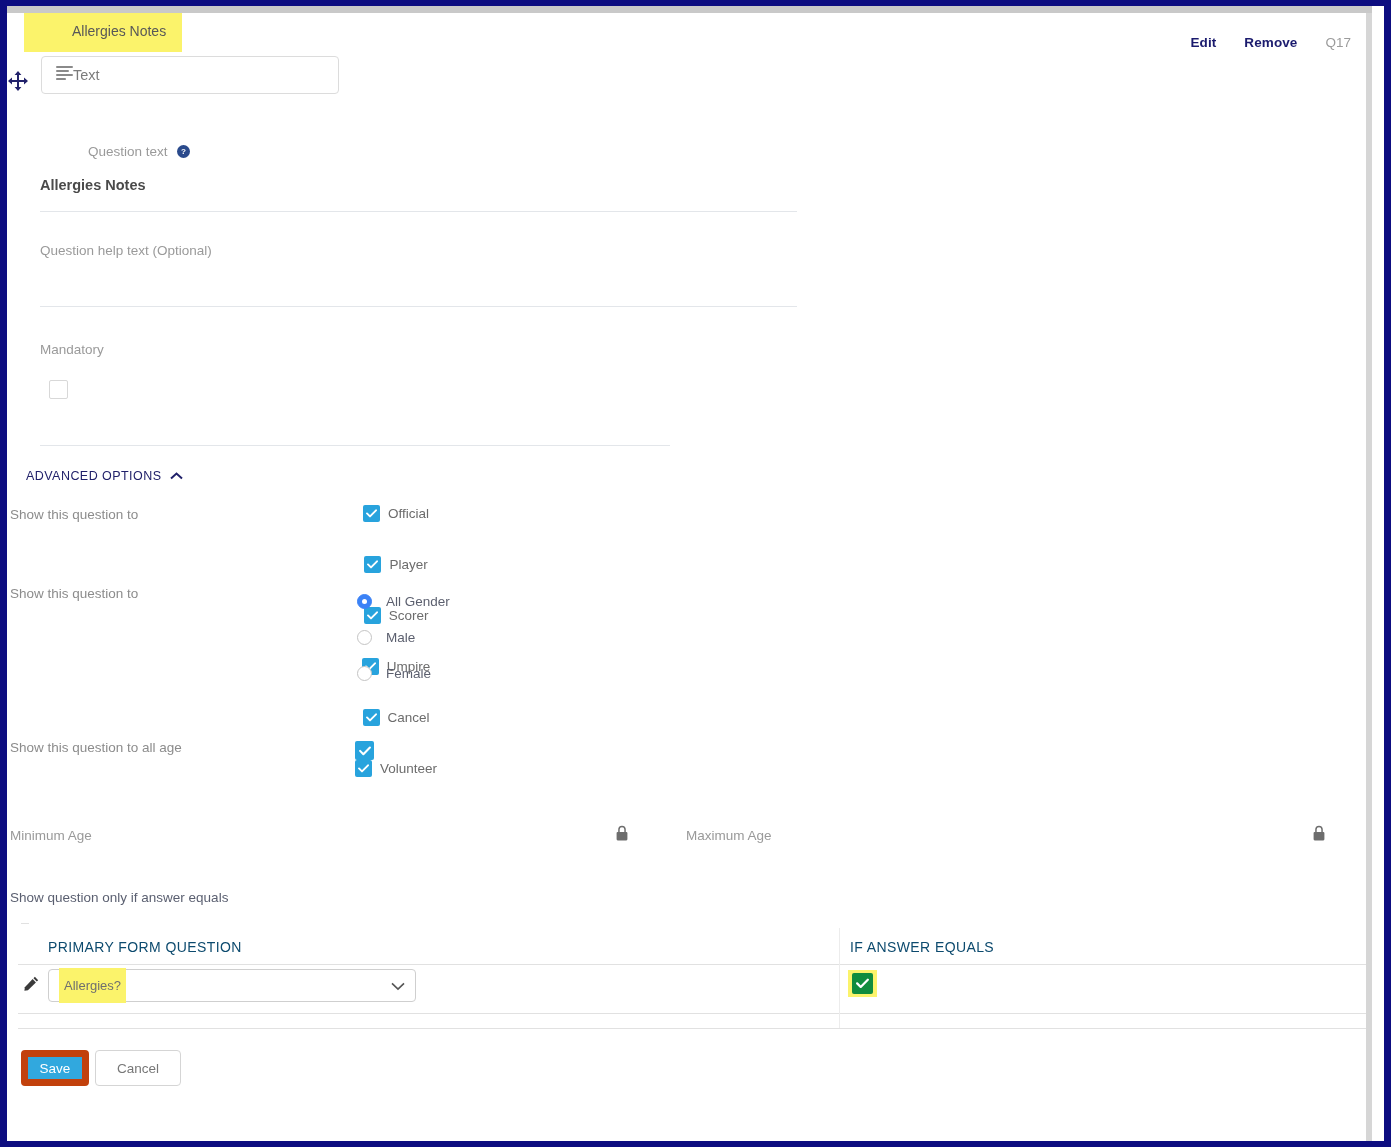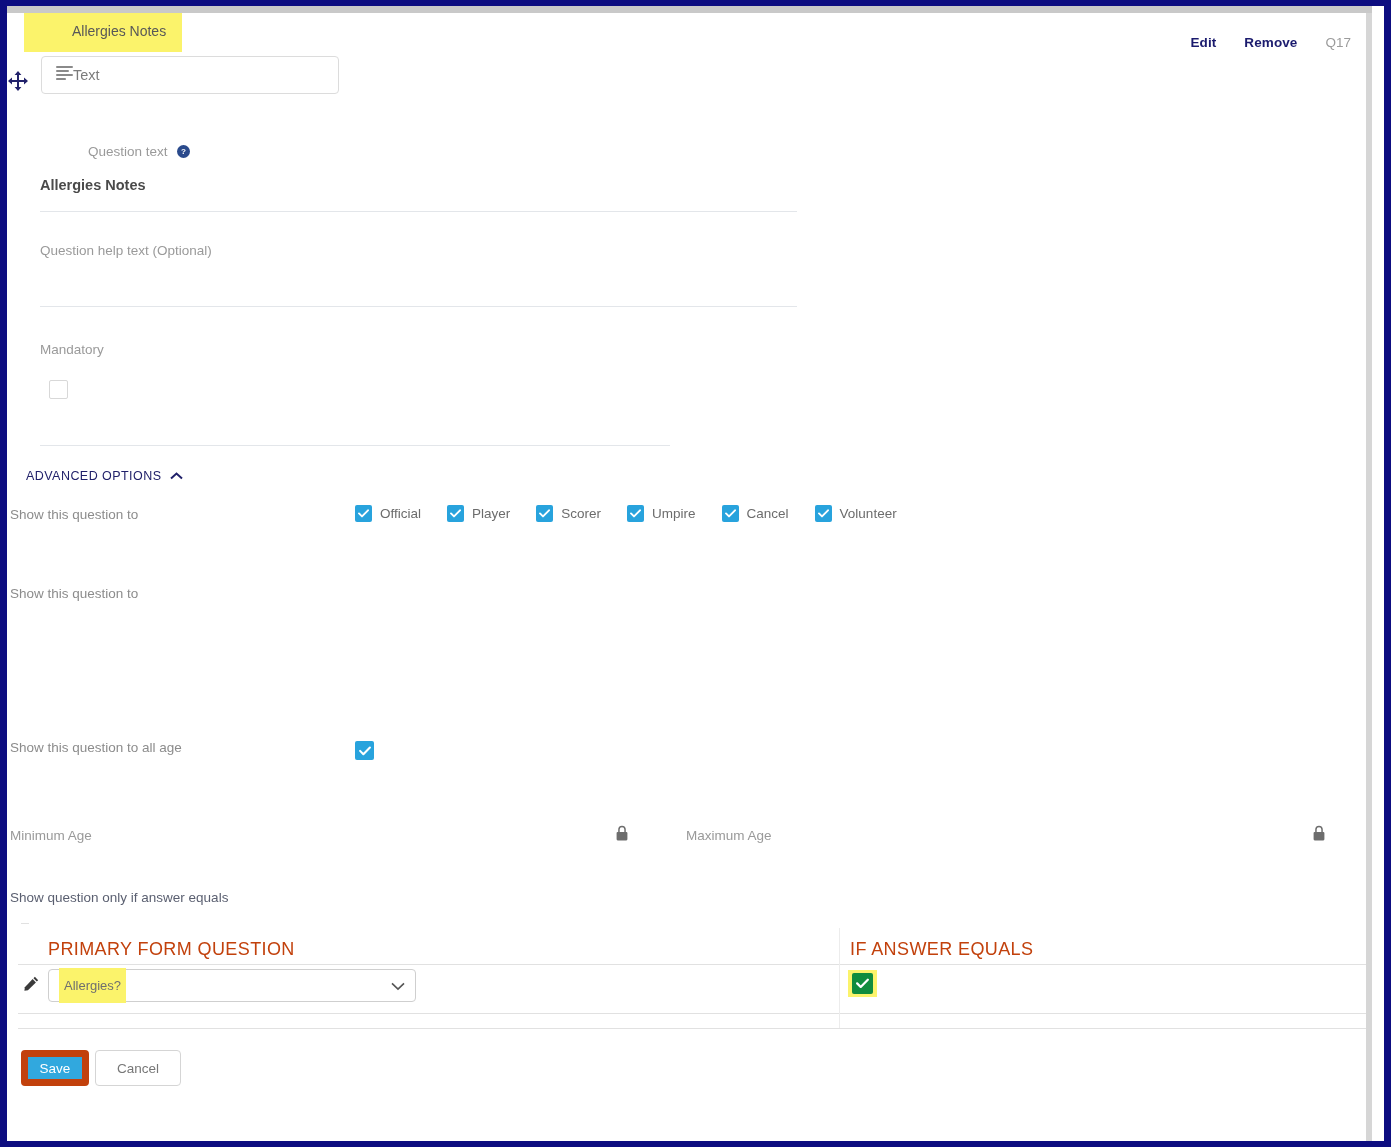--- a/index.html
+++ b/index.html
@@ -121,21 +121,21 @@
     cursor:pointer;
   }
 
   .row-label {
     position:absolute; left:3px;
     font-size:13.5px; color:#8c8c8c;
   }
 
   .role-list {
     position:absolute; left:348px; top:492px;
-    display:flex; align-items:center; gap:26px;
+    display:flex; align-items:center; gap:34px;flex-direction:column;
   }
   .role-item { display:flex; align-items:center; gap:8px; }
   .role-text { font-size:13.5px; color:#6c6c6c; }
 
   .gender-list { position:absolute; left:350px; top:570px; }
   .gender-item { display:flex; align-items:center; gap:14px; height:36px; }
   .gender-text { font-size:13.5px; color:#5b5f6e; }
 
   .allage-cb { position:absolute; left:348px; top:728px; }
 
@@ -144,21 +144,21 @@
   }
   .lock { position:absolute; color:#6d6d6d; }
 
   
   .cond-label {
     position:absolute; left:3px; top:877px;
     font-size:13.5px; color:#5a5f70;
   }
   .th {
     position:absolute; top:926px;
-    font-size:18px; color:#c2410c; letter-spacing:.4px;
+    font-size:14px; color:#0c4a6e; letter-spacing:.4px;
   }
   .tbl-rule { position:absolute; height:1px; background:#e1e1e1; }
   .tbl-vline { position:absolute; width:1px; background:#ececec; }
 
   .pencil { position:absolute; left:17px; top:963px; color:#3a3a3a; }
 
   .sel-box {
     position:absolute; left:41px; top:956px;
     width:368px; height:33px;
     border:1px solid #cfcfcf; border-radius:4px;
@@ -308,20 +308,34 @@
         <span class="cb on">
           <svg width="11" height="9" viewBox="0 0 11 9" fill="none" stroke="#fff" stroke-width="1.9" stroke-linecap="round" stroke-linejoin="round">
               <path d="M1 4.4 L4 7.4 L10 1.3"></path>
             </svg>
         </span>
         <span class="role-text">Volunteer</span>
       </label>
     </div>
 
     <div class="row-label" style="top:573px;">Show this question to</div>
+    <div class="gender-list">
+      <label class="gender-item">
+        <span class="radio on"></span>
+        <span class="gender-text">All Gender</span>
+      </label>
+      <label class="gender-item">
+        <span class="radio off"></span>
+        <span class="gender-text">Male</span>
+      </label>
+      <label class="gender-item">
+        <span class="radio off"></span>
+        <span class="gender-text">Female</span>
+      </label>
+    </div>
 
     <div class="row-label" style="top:727px;">Show this question to all age</div>
     <span class="cb on allage-cb" style="width:19px;height:19px;">
       <svg width="12" height="10" viewBox="0 0 11 9" fill="none" stroke="#fff" stroke-width="1.9" stroke-linecap="round" stroke-linejoin="round">
           <path d="M1 4.4 L4 7.4 L10 1.3"></path>
         </svg>
     </span>
 
     <div class="age-label" style="left:3px; top:815px;">Minimum Age</div>
     <span class="lock" style="left:608px; top:812px;">

